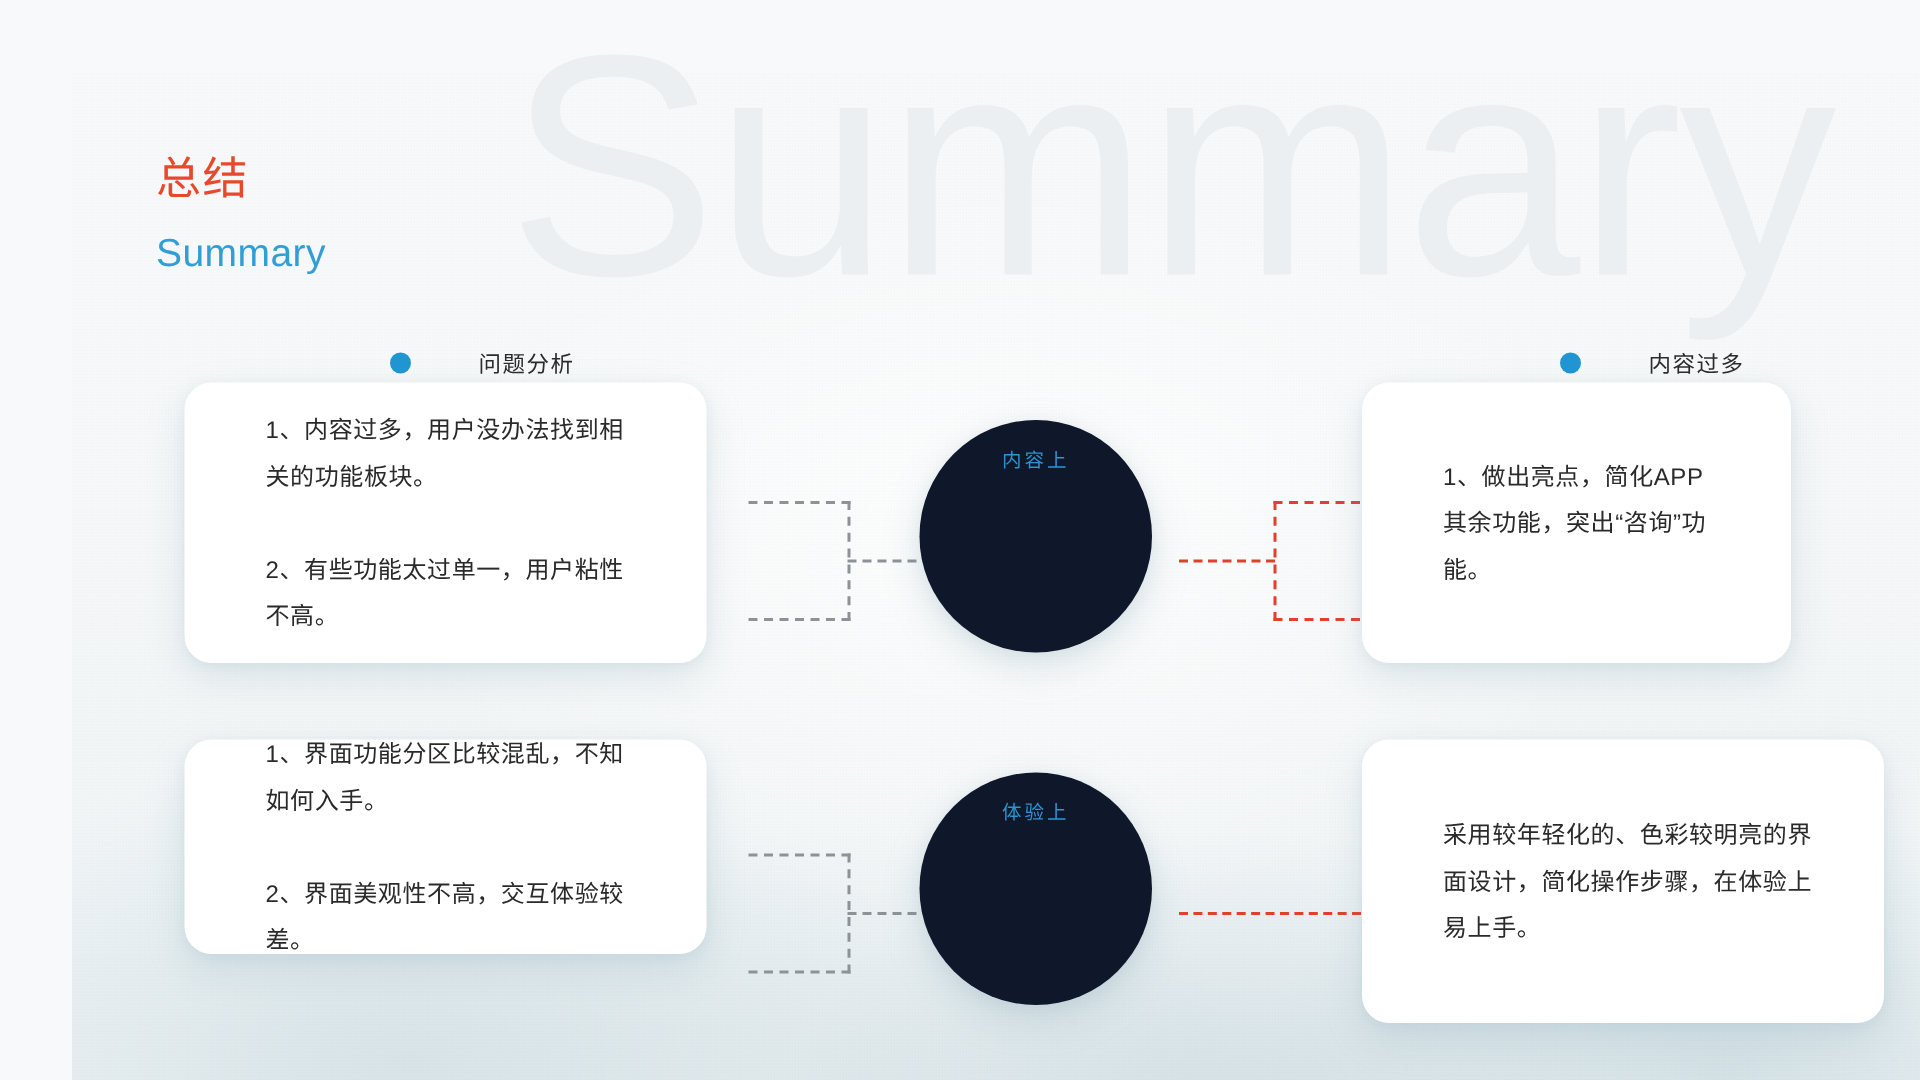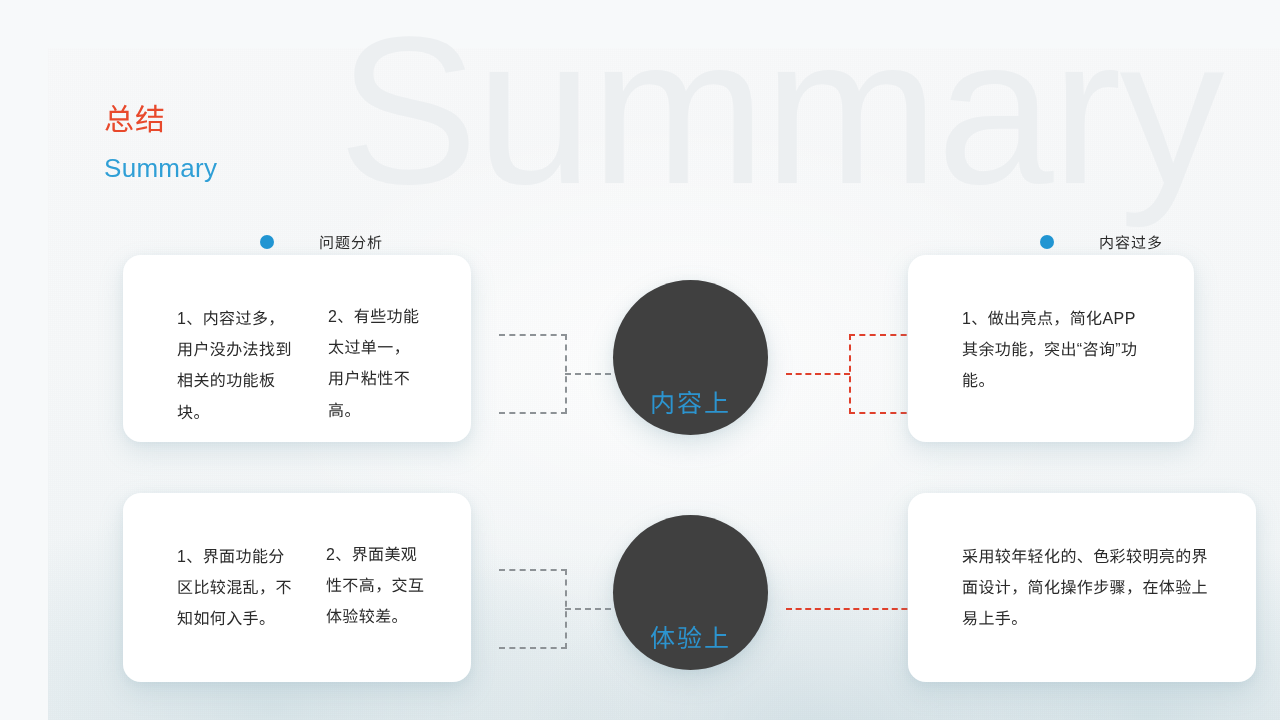--- a/index.html
+++ b/index.html
@@ -71,45 +71,45 @@
 
   
   .card {
     position:absolute; z-index:4;
     background:#ffffff;
     border-radius:18px;
     box-shadow:
       0 10px 26px rgba(120,160,175,0.20),
       0 2px 8px rgba(120,160,175,0.10);
     padding:32px 30px 30px 38px;
-    display:flex; flex-direction:row; justify-content:center;
+    display:flex; flex-direction:column; justify-content:center;
   }
   .card p {
     font-size:16px;
     line-height:1.95;
     color:#2a2a2a;
     letter-spacing:0.4px;
   }
   .card p + p { margin-top:14px; }
 
   .card.tl { left:75px;  top:207px; width:348px; height:187px; }
   .card.tr { left:860px; top:207px; width:286px; height:187px; }
-  .card.bl { left:75px;  top:445px; width:348px; height:189px; }
+  .card.bl { left:75px;  top:445px; width:348px; height:143px; }
   .card.br { left:860px; top:445px; width:348px; height:189px; }
 
   
   .circle {
     position:absolute; z-index:6;
     width:155px; height:155px; border-radius:50%;
-    background:#404040;
+    background:#0f172a;
     box-shadow:
       0 10px 26px rgba(120,160,175,0.22),
       0 2px 10px rgba(120,160,175,0.12);
-    display:flex; align-items:flex-end; justify-content:center;
-    font-size:25px; color:#2c94cf; letter-spacing:2px;
+    display:flex; align-items:flex-start; justify-content:center;
+    font-size:13px; color:#2c94cf; letter-spacing:2px;
   }
   .circle.c1 { left:565px; top:232px; }
   .circle.c2 { left:565px; top:467px; }
 
   
   .conn { position:absolute; z-index:3; }
   .h-dash {
     position:absolute; height:0;
     border-top:2px dashed #8d9296;
   }

